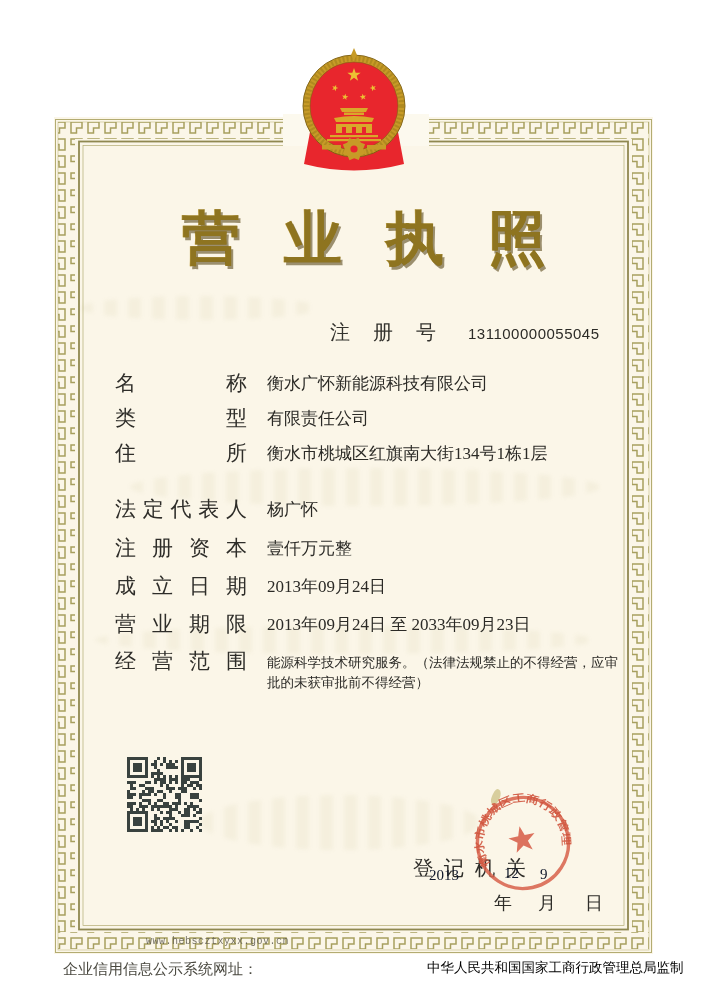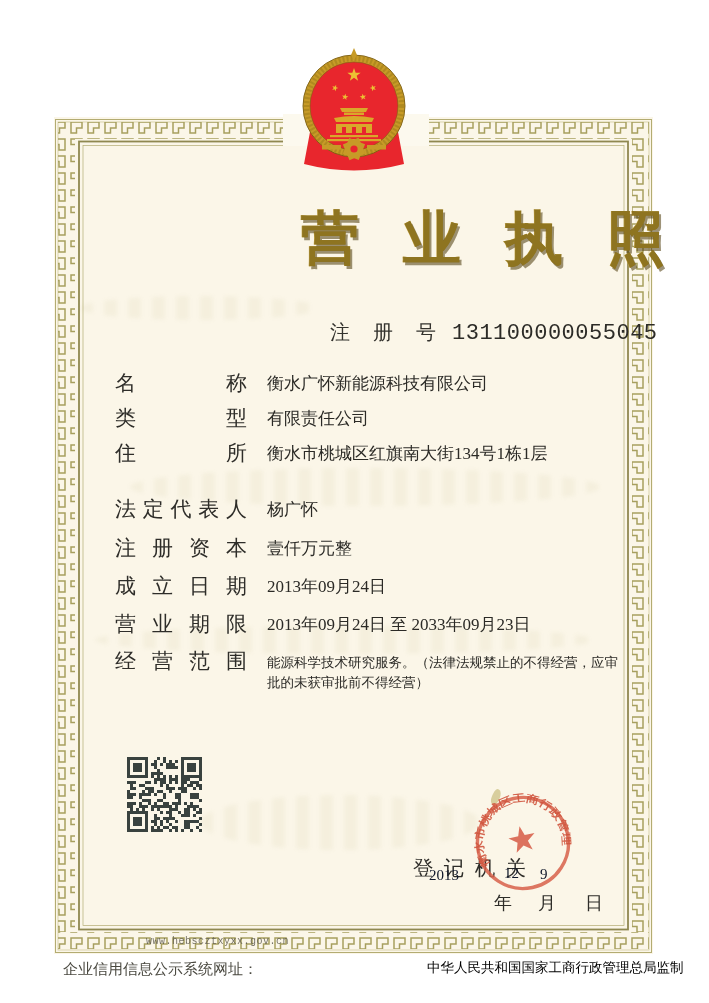--- a/index.html
+++ b/index.html
@@ -1,29 +1,29 @@
 <!DOCTYPE html>
 <html><head>
 <meta charset="utf-8">
 <style>
   html,body{margin:0;padding:0;background:#ffffff;}
   .page{position:relative;width:709px;height:1003px;background:#ffffff;overflow:hidden;
         font-family:"Liberation Sans",sans-serif;}
   .paper{position:absolute;left:54px;top:117px;width:599px;height:837px;background:#fbf6e8;}
   .border-svg{position:absolute;left:0;top:0;}
   .emblem{position:absolute;left:293px;top:44px;width:122px;height:134px;}
-  .title{position:absolute;left:0;right:0;top:200px;text-align:right;
+  .title{position:absolute;left:0;right:0;top:200px;text-align:center;
          font-size:58px;font-weight:900;color:#8e7420;letter-spacing:44px;padding-left:63px;
          text-shadow:2px 2.5px 0 rgba(77,58,9,.55),-0.5px -0.5px 0 #c3a448;
          font-family:"Liberation Sans",sans-serif;}
   .reg-row{position:absolute;left:330px;top:291px;white-space:nowrap;}
   .reg-label{display:inline-block;width:106px;text-align-last:justify;font-size:20px;
              font-weight:500;color:#33322d;vertical-align:baseline;margin-top:28px;}
-  .reg-number{font-family:Liberation Mono, monospace;font-size:22px;color:#2c2b27;
-              letter-spacing:.5px;margin-left:16px;}
+  .reg-number{font-family:Liberation Sans, sans-serif;font-size:15px;color:#2c2b27;
+              letter-spacing:.5px;margin-left:32px;}
   .field-row{position:absolute;left:115px;display:flex;align-items:flex-start;}
   .field-label{flex:0 0 132px;width:132px;text-align-last:justify;font-size:21px;
                font-weight:500;color:#2e2d29;line-height:23px;}
   .field-value{margin-left:20px;font-family:"Liberation Serif",serif;font-size:17px;
                color:#2b2a26;line-height:22px;padding-top:2px;white-space:nowrap;}
   .field-value.scope{white-space:normal;width:362px;font-size:13.5px;line-height:1.5;padding-top:4px;}
   .qr{position:absolute;left:127px;top:757px;width:75px;height:75px;
       display:grid;grid-template-columns:repeat(25,3px);grid-auto-rows:3px;}
   .qr div{width:3px;height:3px;}
   .qr .d{background:#39423f;}

